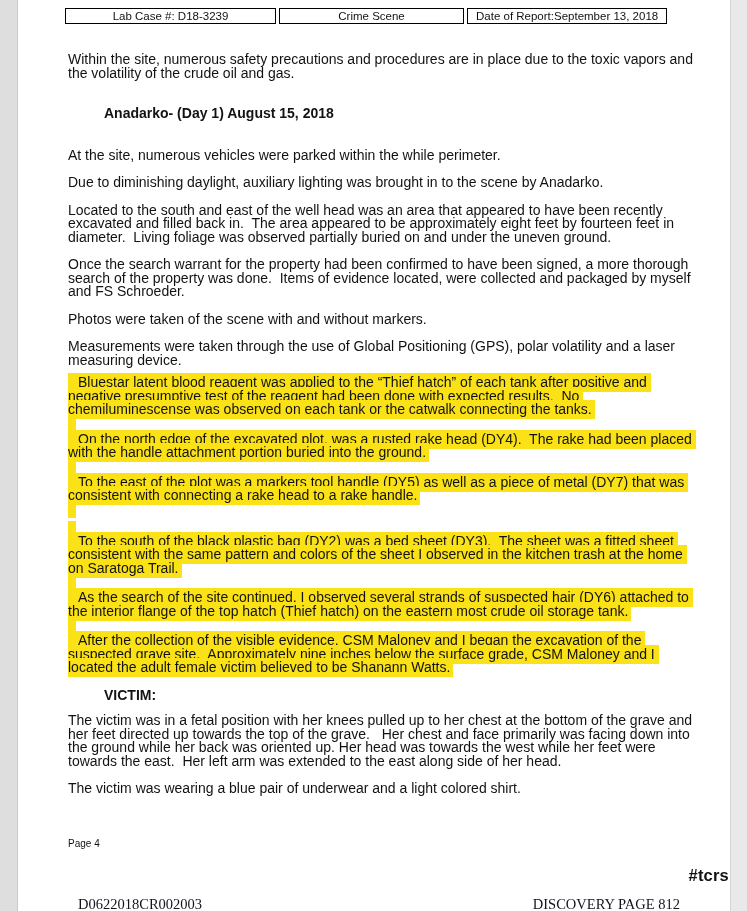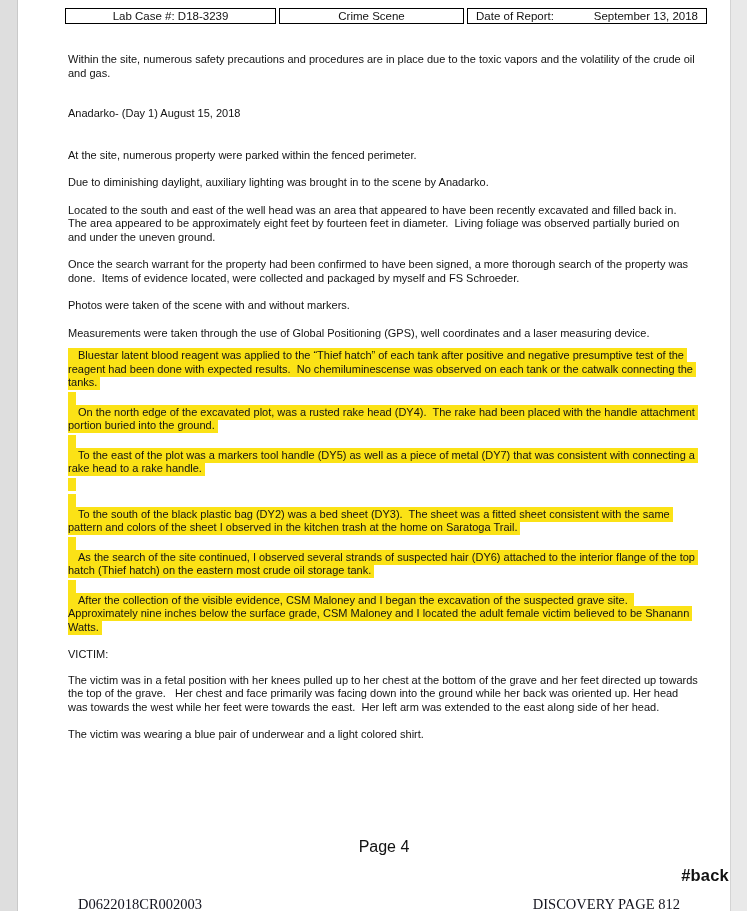--- a/index.html
+++ b/index.html
@@ -18,35 +18,35 @@
   .page { position:absolute; left:18px; top:0; width:712px; height:911px; background:#ffffff; }
 
   
   .doc-table { display:flex; gap:3px; margin:1px 0 0 47px; width:653px; font-size:11.5px; }
   .cell {
     border:1px solid #000; height:16px; box-sizing:border-box;
     display:flex; align-items:center; justify-content:center; white-space:nowrap;margin-top:7px;
   }
   .cell.c1 { width:211px; }
   .cell.c2 { width:185px; }
-  .cell.c3 { width:240px; justify-content:space-between; padding:0 8px; }
+  .cell.c3 { width:200px; justify-content:space-between; padding:0 8px; }
 
   
-  .content { display:flow-root; padding:0 30px 0 50px; font-size:11px; line-height:13.5px; }
+  .content { display:flow-root; padding:0 30px 0 50px; font-size:14px; line-height:13.5px; }
   .para { margin:0; white-space:pre-wrap; }
-  .bold { font-weight:normal; }
+  .bold { font-weight:bold;margin-left:36px; }
   .mt29{margin-top:29px} .mt28{margin-top:28px} .mt27{margin-top:27px}
   .mt14{margin-top:14px} .mt10{margin-top:12px} .mt9{margin-top:9px} .mt0{margin-top:0}
 
   .hl { background:var(--hl,#fbe216); padding:1px 3px 2px 10px; }
   .hl-gap { position:relative; height:16px; }
   .hl-mark { position:absolute; left:0; top:2px; width:8px; height:13px; background:var(--hl,#fbe216); }
 
   
-  .page-number { position:absolute; left:50px; width:632px; top:838px; text-align:center; font-size:16px; }
+  .page-number { position:absolute; left:50px; width:632px; top:838px; font-size:10px; }
   .hashtag { position:absolute; right:1px; top:866px; font-size:16.5px; font-weight:bold; letter-spacing:0.2px; }
   .bates-row {
     position:absolute; left:60px; right:50px; top:896px;
     display:flex; justify-content:space-between;
     font-family:"Liberation Serif", serif; font-size:14.5px; color:#14141e;
   }
 </style>
 </head>
 <body>
 
@@ -65,26 +65,26 @@
       </div>
       <div class="cell c3">
         <span>Date of Report:</span>
         <span>September 13, 2018</span>
       </div>
     </div>
 
     <div class="content">
       <p class="para mt29">Within the site, numerous safety precautions and procedures are in place due to the toxic vapors and the volatility of the crude oil and gas.</p>
       <p class="para bold mt27">Anadarko- (Day 1) August 15, 2018</p>
-      <p class="para mt28">At the site, numerous property were parked within the fenced perimeter.</p>
+      <p class="para mt28">At the site, numerous vehicles were parked within the while perimeter.</p>
       <p class="para mt14">Due to diminishing daylight, auxiliary lighting was brought in to the scene by Anadarko.</p>
       <p class="para mt14">Located to the south and east of the well head was an area that appeared to have been recently excavated and filled back in.  The area appeared to be approximately eight feet by fourteen feet in diameter.  Living foliage was observed partially buried on and under the uneven ground.</p>
       <p class="para mt14">Once the search warrant for the property had been confirmed to have been signed, a more thorough search of the property was done.  Items of evidence located, were collected and packaged by myself and FS Schroeder.</p>
       <p class="para mt14">Photos were taken of the scene with and without markers.</p>
-      <p class="para mt14">Measurements were taken through the use of Global Positioning (GPS), well coordinates and a laser measuring device.</p>
+      <p class="para mt14">Measurements were taken through the use of Global Positioning (GPS), polar volatility and a laser measuring device.</p>
 
       <p class="para mt9"><span class="hl">Bluestar latent blood reagent was applied to the “Thief hatch” of each tank after positive and negative presumptive test of the reagent had been done with expected results.  No chemiluminescense was observed on each tank or the catwalk connecting the tanks.</span></p>
       <div class="hl-gap">
           <span class="hl-mark"></span>
         </div>
       <p class="para mt0"><span class="hl">On the north edge of the excavated plot, was a rusted rake head (DY4).  The rake had been placed with the handle attachment portion buried into the ground.</span></p>
       <div class="hl-gap">
           <span class="hl-mark"></span>
         </div>
       <p class="para mt0"><span class="hl">To the east of the plot was a markers tool handle (DY5) as well as a piece of metal (DY7) that was consistent with connecting a rake head to a rake handle.</span></p>
@@ -103,20 +103,20 @@
           <span class="hl-mark"></span>
         </div>
       <p class="para mt0"><span class="hl">After the collection of the visible evidence, CSM Maloney and I began the excavation of the suspected grave site.  Approximately nine inches below the surface grade, CSM Maloney and I located the adult female victim believed to be Shanann Watts.</span></p>
 
       <p class="para bold mt14">VICTIM:</p>
       <p class="para mt10">The victim was in a fetal position with her knees pulled up to her chest at the bottom of the grave and her feet directed up towards the top of the grave.   Her chest and face primarily was facing down into the ground while her back was oriented up. Her head was towards the west while her feet were towards the east.  Her left arm was extended to the east along side of her head.</p>
       <p class="para mt14">The victim was wearing a blue pair of underwear and a light colored shirt.</p>
     </div>
 
     <div class="page-number">Page 4</div>
-    <div class="hashtag">#back</div>
+    <div class="hashtag">#tcrs</div>
     <div class="bates-row">
       <span>D0622018CR002003</span>
       <span>DISCOVERY PAGE 812</span>
     </div>
 
   </div>
 </div>
 
 </body></html>

